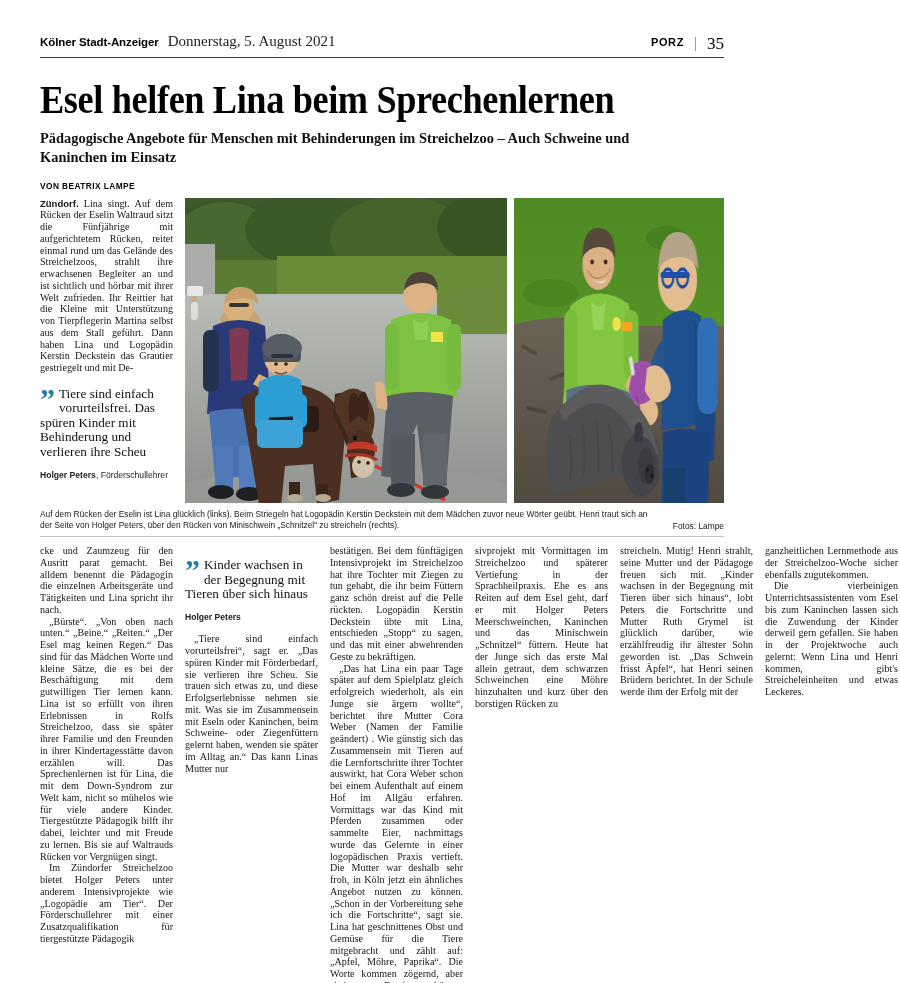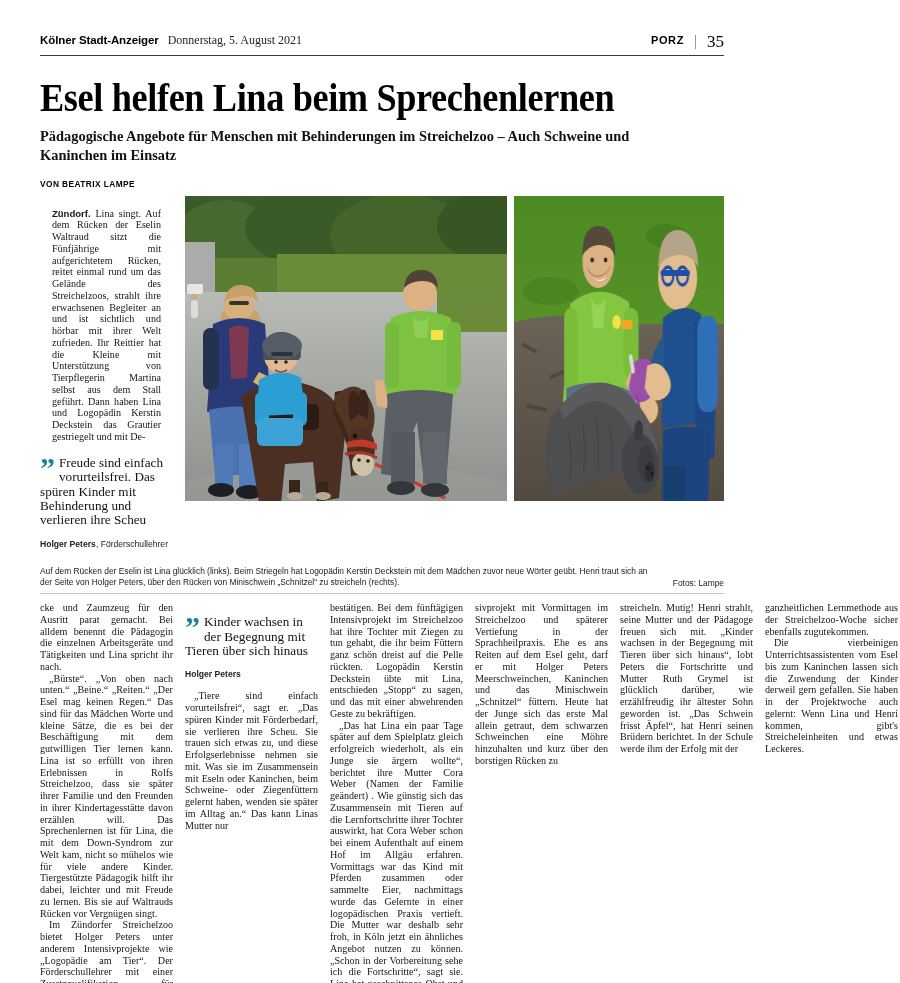--- a/index.html
+++ b/index.html
@@ -40,21 +40,21 @@
   }
   .paper-name {
     font-family: "Liberation Sans", sans-serif;
     font-weight: 700;
     font-size: 11.5px;
     letter-spacing: -0.1px;
     color: #000;
   }
   .issue-date {
     font-family: "Liberation Serif", serif;
-    font-size: 12px;
+    font-size: 15px;
     color: #222;
   }
   .masthead-right {
     display: flex;
     align-items: stretch;
     gap: 0;
   }
   .section-name {
     font-family: "Liberation Sans", sans-serif;
     font-weight: 700;
@@ -122,21 +122,21 @@
   .gutter { width: 12px; flex: 0 0 12px; }
 
   .body-text {
     font-family: "Liberation Serif", serif;
     font-size: 10.1px;
     line-height: 11.75px;
     text-align: justify;
     text-justify: inter-word;
     hyphens: manual;
     color: #151515;
-    margin: 12px;
+    margin: 0;
   }
   .body-text + .body-text { text-indent: 9px; }
   .body-text b, .lead-in {
     font-family: "Liberation Sans", sans-serif;
     font-weight: 700;
     font-size: 9.5px;
   }
 
   
   .pullquote {
@@ -240,21 +240,21 @@
   <h2 class="subhead">Pädagogische Angebote für Menschen mit Behinderungen im Streichelzoo – Auch Schweine und Kaninchen im Einsatz</h2>
   <div class="byline">VON BEATRIX LAMPE</div>
 
   <div class="top-zone">
 
     <div class="col-narrow">
       <p class="body-text"><b class="lead-in">Zündorf.</b><span> Lina singt. Auf dem Rücken der Eselin Waltraud sitzt die Fünfjährige mit aufgerichtetem Rücken, reitet einmal rund um das Gelände des Streichelzoos, strahlt ihre erwachsenen Begleiter an und ist sichtlich und hörbar mit ihrer Welt zufrieden. Ihr Reittier hat die Kleine mit Unterstützung von Tierpflegerin Martina selbst aus dem Stall geführt. Dann haben Lina und Logopädin Kerstin Deckstein das Grautier gestriegelt und mit De-</span></p>
 
       <div class="pullquote">
         <span class="pq-mark">”</span>
-        <div class="pq-text">Freude sind einfach vorurteilsfrei. Das spüren Kinder mit Behinderung und verlieren ihre Scheu</div>
+        <div class="pq-text">Tiere sind einfach vorurteilsfrei. Das spüren Kinder mit Behinderung und verlieren ihre Scheu</div>
         <div class="pq-attrib"><b>Holger Peters</b><span>, Förderschullehrer</span></div>
       </div>
     </div>
 
     <div class="gutter"></div>
 
     <div class="photos">
 
       <div class="photo left">
         <svg viewBox="0 0 322 305" preserveAspectRatio="none">

